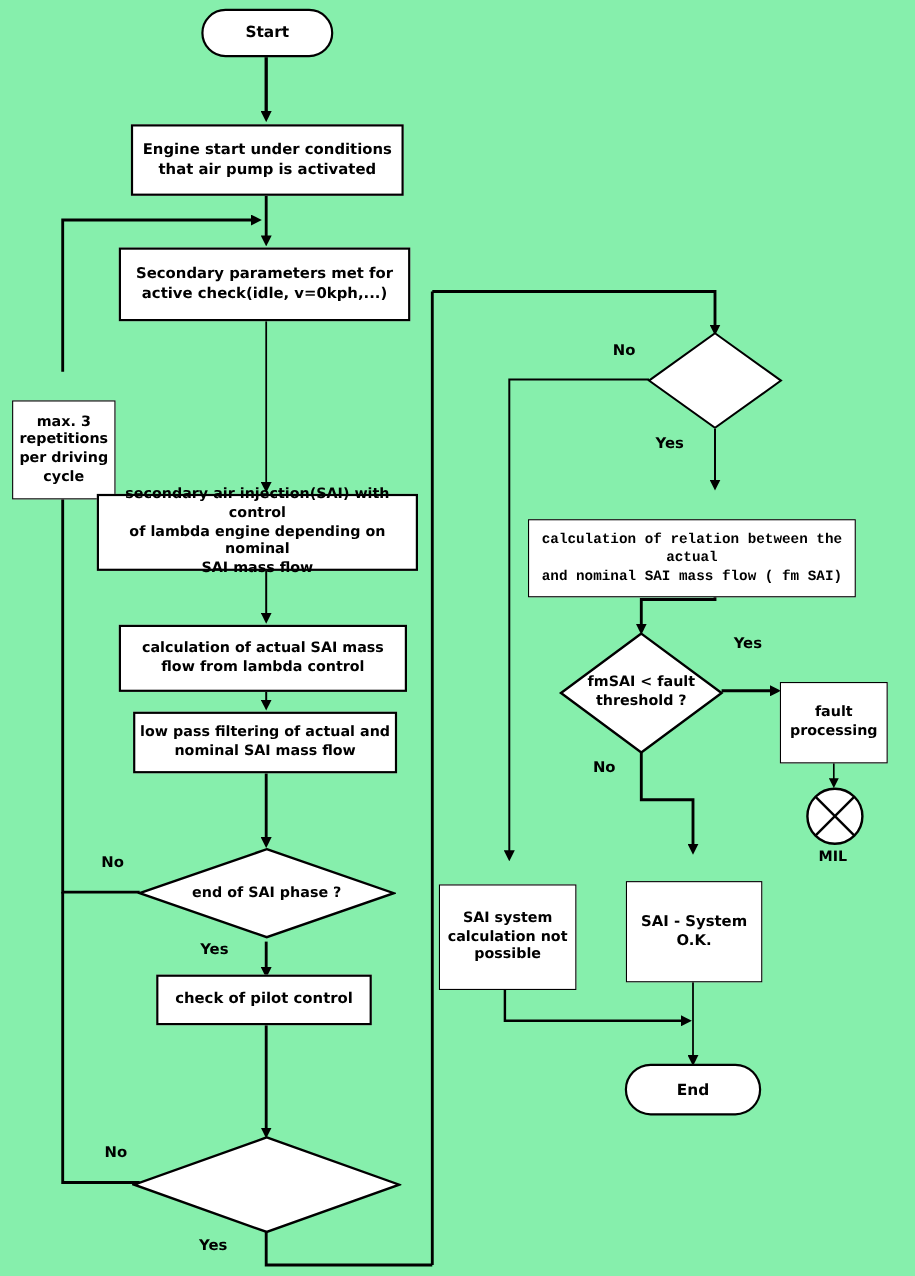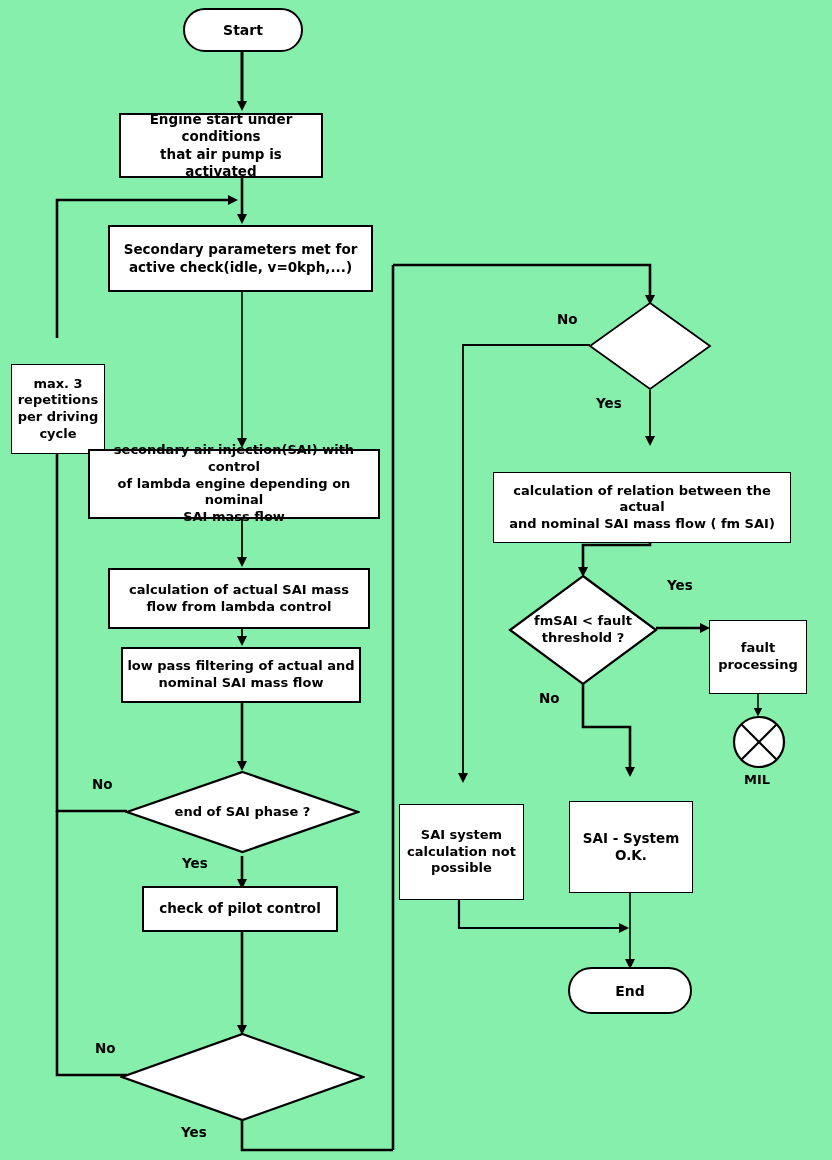--- a/index.html
+++ b/index.html
@@ -72,21 +72,21 @@
 
     <path d="M459,874 L459,928 L624,928" stroke="#000" stroke-width="2.2" fill="none" marker-end="url(#ah)"></path>
 
     <path d="M630,867 L630,964" stroke="#000" stroke-width="1.6" fill="none" marker-end="url(#ah)"></path>
   </svg>
 
   <div class="node term" style="left:183px;top:8px;width:120px;height:44px;">
     <span>Start</span>
   </div>
 
-  <div class="node proc" style="left:119px;top:113px;width:204px;height:65px;white-space:pre-line;">
+  <div class="node proc" style="left:119px;top:113px;width:248px;height:65px;white-space:pre-line;">
     <span>Engine start under conditions
 that air pump is activated</span>
   </div>
 
   <div class="node proc" style="left:108px;top:225px;width:265px;height:67px;white-space:pre-line;">
     <span>Secondary parameters met for
 active check(idle, v=0kph,...)</span>
   </div>
 
   <div class="node proc thin small" style="left:11px;top:338px;width:94px;height:90px;white-space:pre-line;">
@@ -123,21 +123,21 @@
 
   <svg style="position:absolute;left:120px;top:1032px;width:245px;height:90px;">
     <polygon points="122.5,2 243,45 122.5,88 2,45" fill="#fff" stroke="#000" stroke-width="2.2"></polygon>
   </svg>
   <div class="dectext" style="left:120px;top:1032px;width:245px;height:90px;"></div>
 
   <svg style="position:absolute;left:588px;top:301px;width:124px;height:90px;">
     <polygon points="62,2 122,45 62,88 2,45" fill="#fff" stroke="#000" stroke-width="1.8"></polygon>
   </svg>
 
-  <div class="node proc thin small" style="left:493px;top:446px;width:298px;height:71px;white-space:pre-line;">
+  <div class="node proc thin small" style="left:480px;top:446px;width:298px;height:71px;white-space:pre-line;font-family:Liberation Mono, monospace;">
     <span>calculation of relation between the actual
 and nominal SAI mass flow ( fm SAI)</span>
   </div>
 
   <svg style="position:absolute;left:508px;top:574px;width:150px;height:112px;">
     <polygon points="75,2 148,56 75,110 2,56" fill="#fff" stroke="#000" stroke-width="2.2"></polygon>
   </svg>
   <div class="dectext" style="left:508px;top:574px;width:150px;height:112px;white-space:pre-line;">fmSAI &lt; fault
 threshold ?</div>
 

